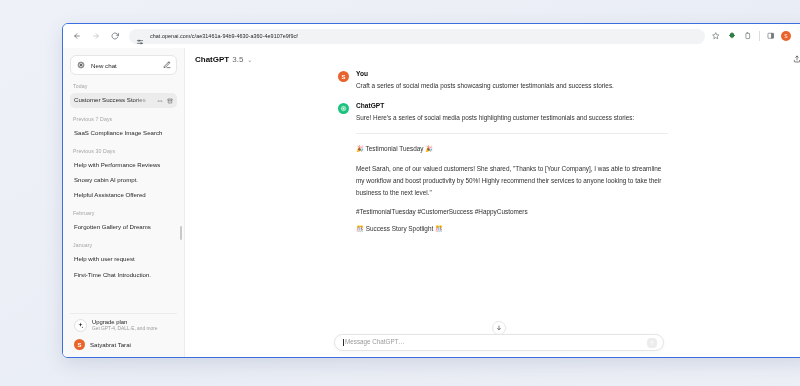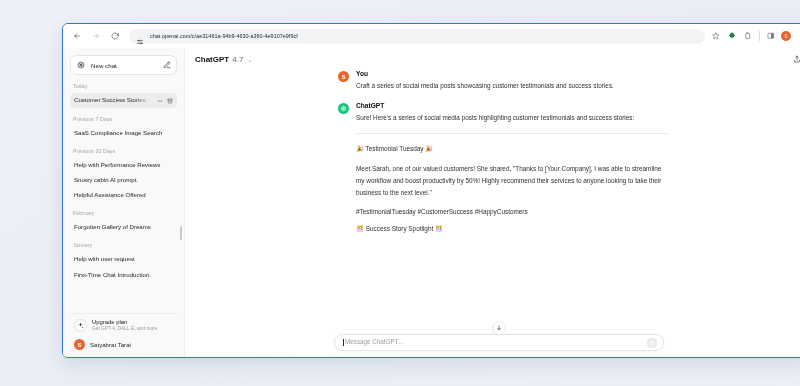--- a/index.html
+++ b/index.html
@@ -508,21 +508,21 @@
         </div>
       </div>
 
       <div class="collapse-handle"></div>
 
       <div class="main">
 
         <div class="main-header">
           <div class="model-pill">
             <span class="model-name">ChatGPT</span>
-            <span class="model-ver">4.7</span>
+            <span class="model-ver">3.5</span>
             <span class="model-chev">⌄</span>
           </div>
           <div class="share-btn">
             <svg width="8" height="8" viewBox="0 0 24 24" fill="none" stroke="currentColor" stroke-width="2" stroke-linecap="round" stroke-linejoin="round">
                 <path d="M4 16v3a2 2 0 0 0 2 2h12a2 2 0 0 0 2-2v-3"></path>
                 <polyline points="16 7 12 3 8 7"></polyline>
                 <line x1="12" y1="3" x2="12" y2="15"></line>
               </svg>
           </div>
         </div>

